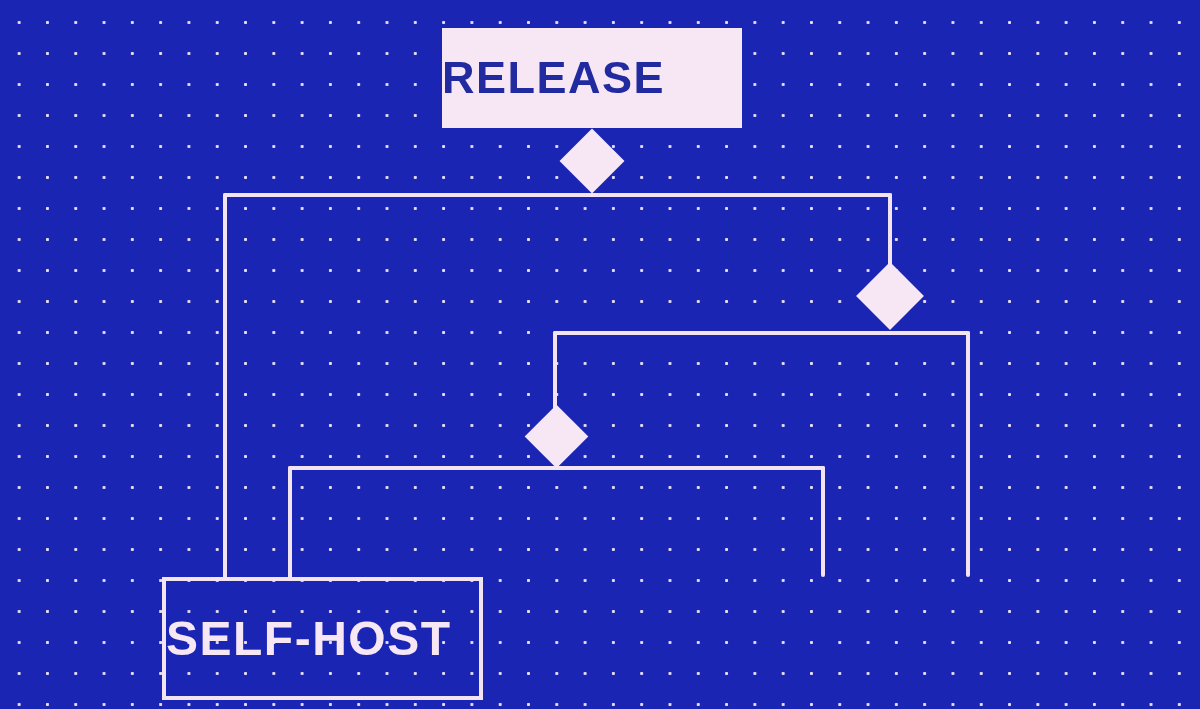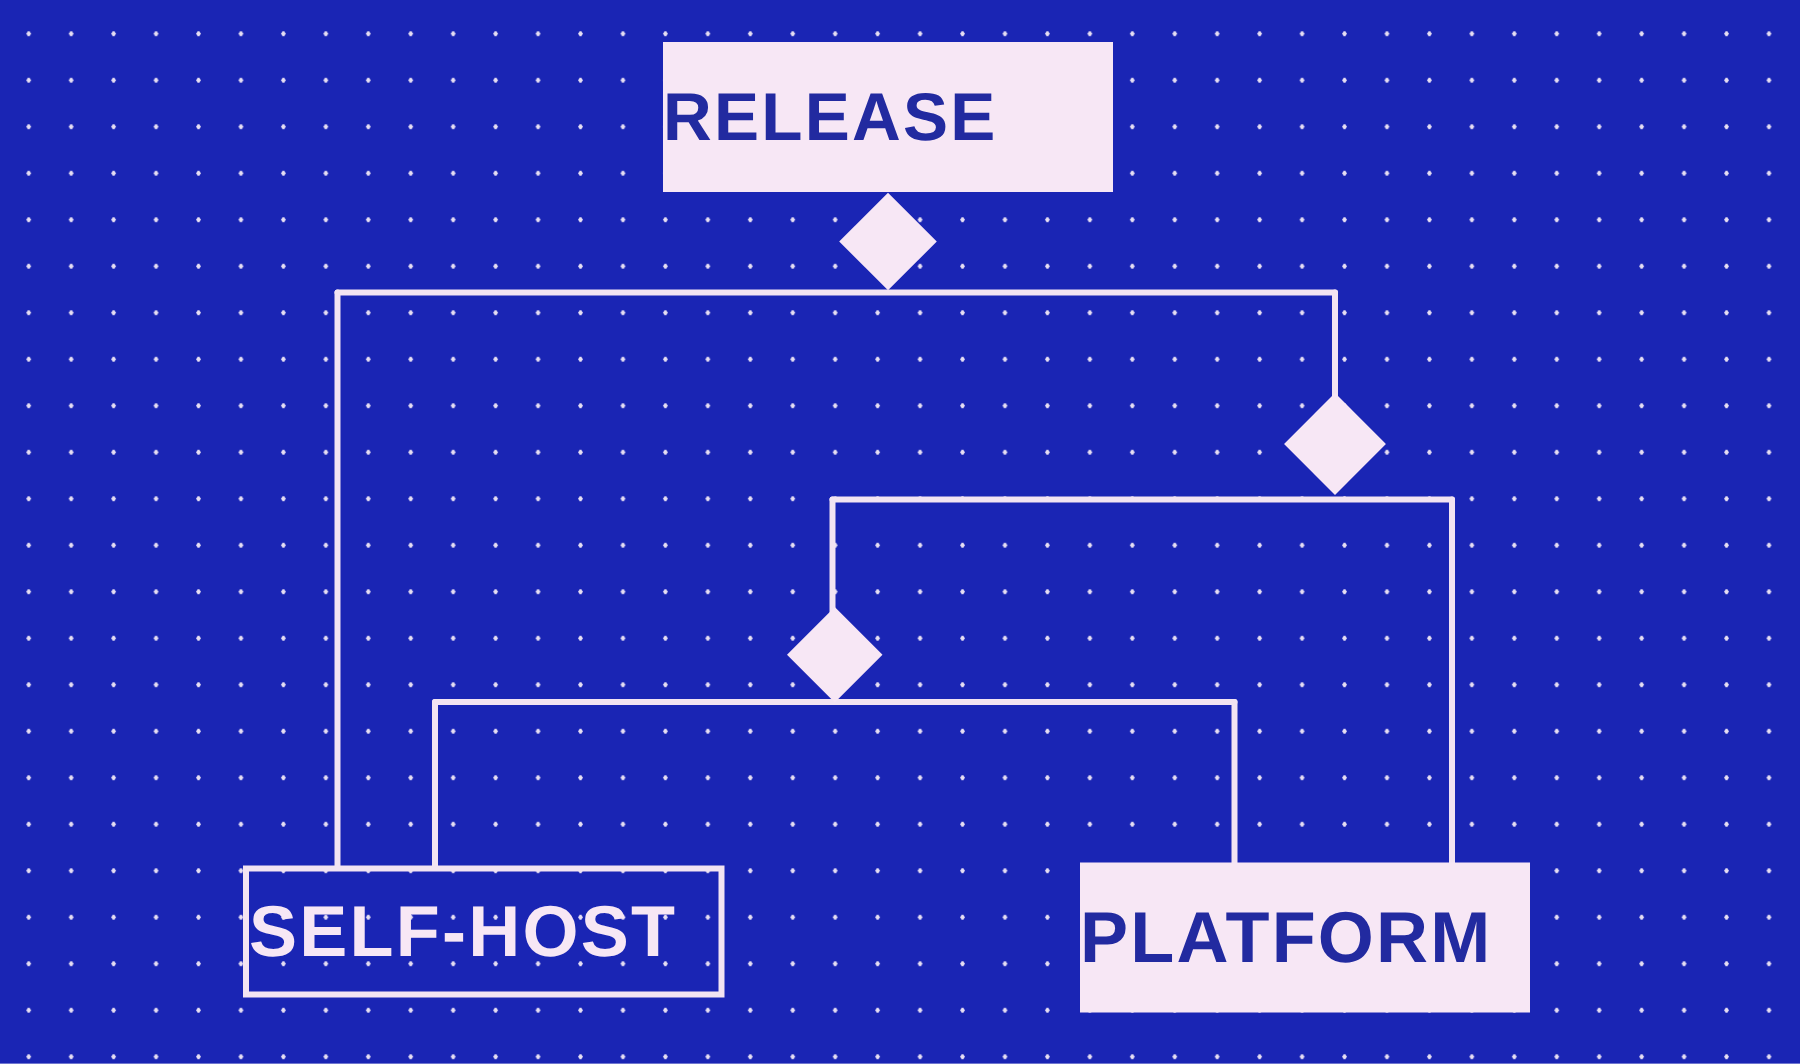--- a/index.html
+++ b/index.html
@@ -48,21 +48,21 @@
   .node.filled {
     background: var(--ink);
     color: var(--text-blue);
   }
   .node.outlined {
     background: transparent;
     border: 4px solid var(--line);
     color: var(--ink);
   }
   .node-release  { left: 442px; top: 28px;  width: 300px; height: 100px; font-size: 45px; }
-  .node-selfhost { left: 162px; top: 577px; width: 321px; height: 88px;  font-size: 48px; }
+  .node-selfhost { left: 162px; top: 577px; width: 321px; height: 123px;  font-size: 48px; }
   .node-platform { left: 720px; top: 575px; width: 300px; height: 100px; font-size: 48px; }
 
   
   .h1 { left: 223px; top: 193px; width: 669px; height: 4px; }
   .v-left { left: 223px; top: 193px; width: 4px; height: 386px; }
   .v-d2 { left: 888px; top: 193px; width: 4px; height: 90px; }
   .h2 { left: 553px; top: 331px; width: 417px; height: 4px; }
   .v-d3 { left: 553px; top: 331px; width: 4px; height: 92px; }
   .v-plat-right { left: 966px; top: 331px; width: 4px; height: 246px; }
   .h3 { left: 288px; top: 466px; width: 537px; height: 4px; }
@@ -92,16 +92,13 @@
   <div class="diamond d1"></div>
   <div class="diamond d2"></div>
   <div class="diamond d3"></div>
 
   <div class="node filled node-release">
     <span>RELEASE</span>
   </div>
   <div class="node outlined node-selfhost">
     <span>SELF-HOST</span>
   </div>
-  <div class="node filled node-platform">
-    <span>PLATFORM</span>
-  </div>
 </div>
 
 </body></html>

